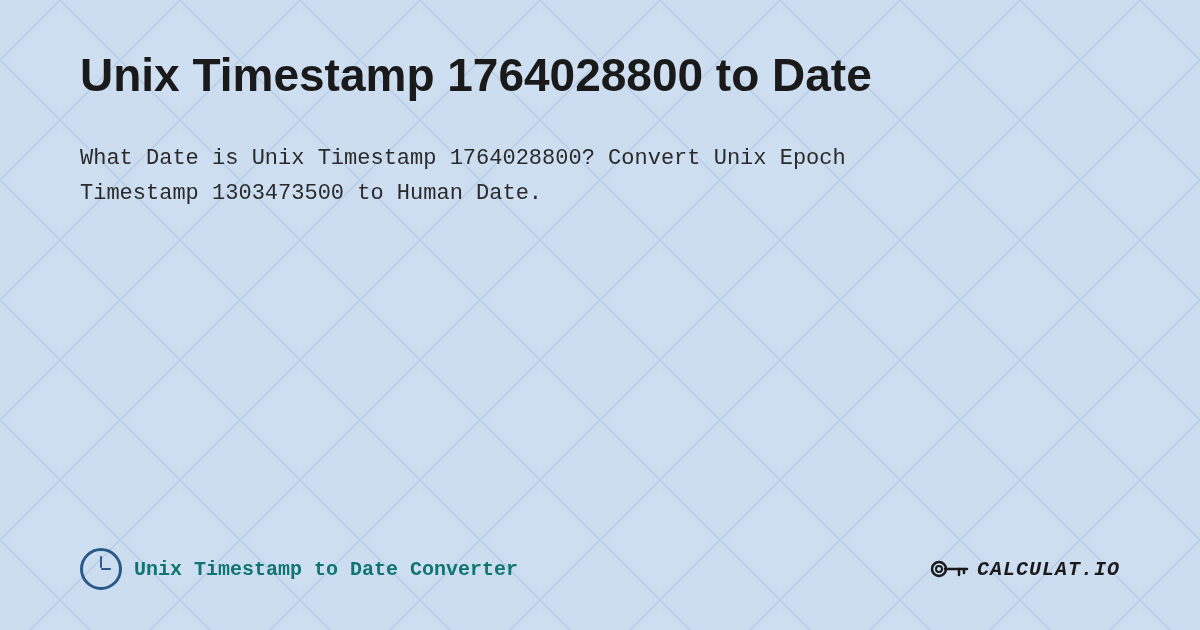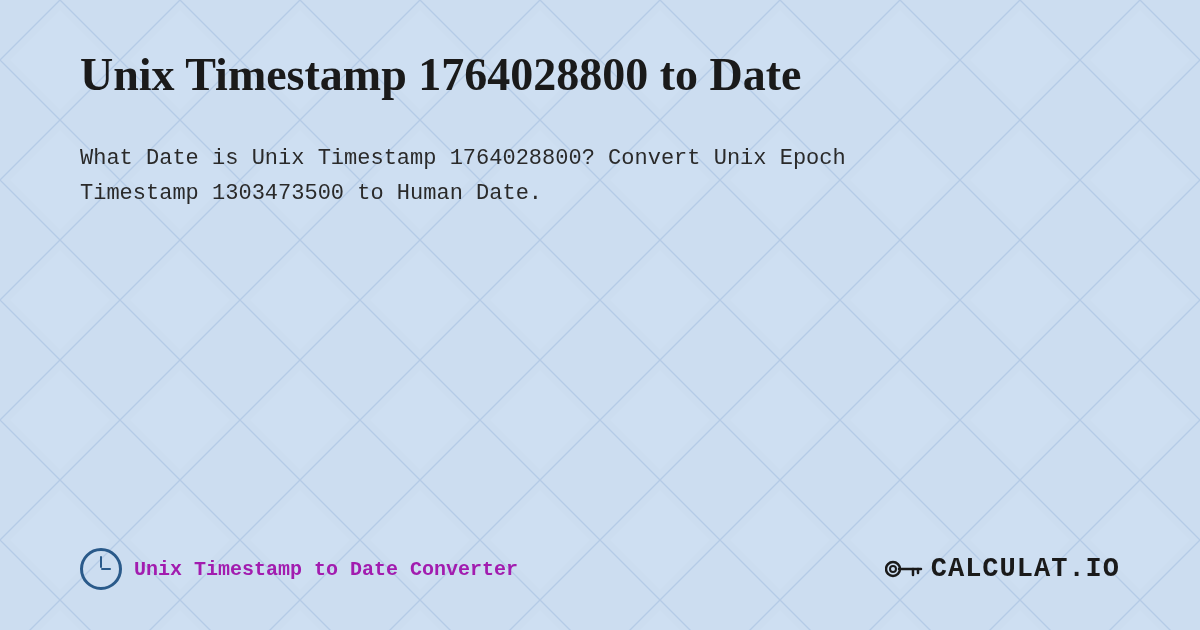--- a/index.html
+++ b/index.html
@@ -43,21 +43,21 @@
       flex-direction: column;
       padding: 50px 80px 40px 80px;
     }
 
     .main-title {
       font-size: 46px;
       font-weight: 900;
       color: #1a1a1a;
       margin-bottom: 40px;
       line-height: 1.1;
-      font-family: Liberation Serif, serif;
+      font-family: Liberation Sans, sans-serif;
     }
 
     .description {
       font-size: 22px;
       color: #2a2a2a;
       line-height: 1.6;
       font-family: 'Courier New', Courier, monospace;
       max-width: 900px;
     }
 
@@ -120,41 +120,42 @@
       background: #2a5a8a;
       top: 50%;
       left: 50%;
       transform: translateY(-50%);
       border-radius: 1px;
     }
 
     .footer-label {
       font-size: 20px;
       font-weight: 700;
-      color: #a21caf;
+      color: #0f766e;
       font-family: 'Courier New', Courier, monospace;
     }
 
     .logo-area {
       display: flex;
       align-items: center;
       gap: 8px;
     }
 
     .logo-icon {
       display: flex;
       align-items: center;
     }
 
     .logo-text {
-      font-size: 27px;
+      font-size: 20px;
       font-weight: 900;
       color: #1a1a1a;
       font-family: 'Courier New', Courier, monospace;
       letter-spacing: 1px;
+      font-style: italic;
     }
   </style>
 </head>
 <body>
 
 <div class="bg-pattern">
   <svg viewBox="0 0 1200 630" xmlns="http://www.w3.org/2000/svg" preserveAspectRatio="xMidYMid slice">
     <rect width="1200" height="630" fill="#ccddf0"></rect>
 
     <defs>

